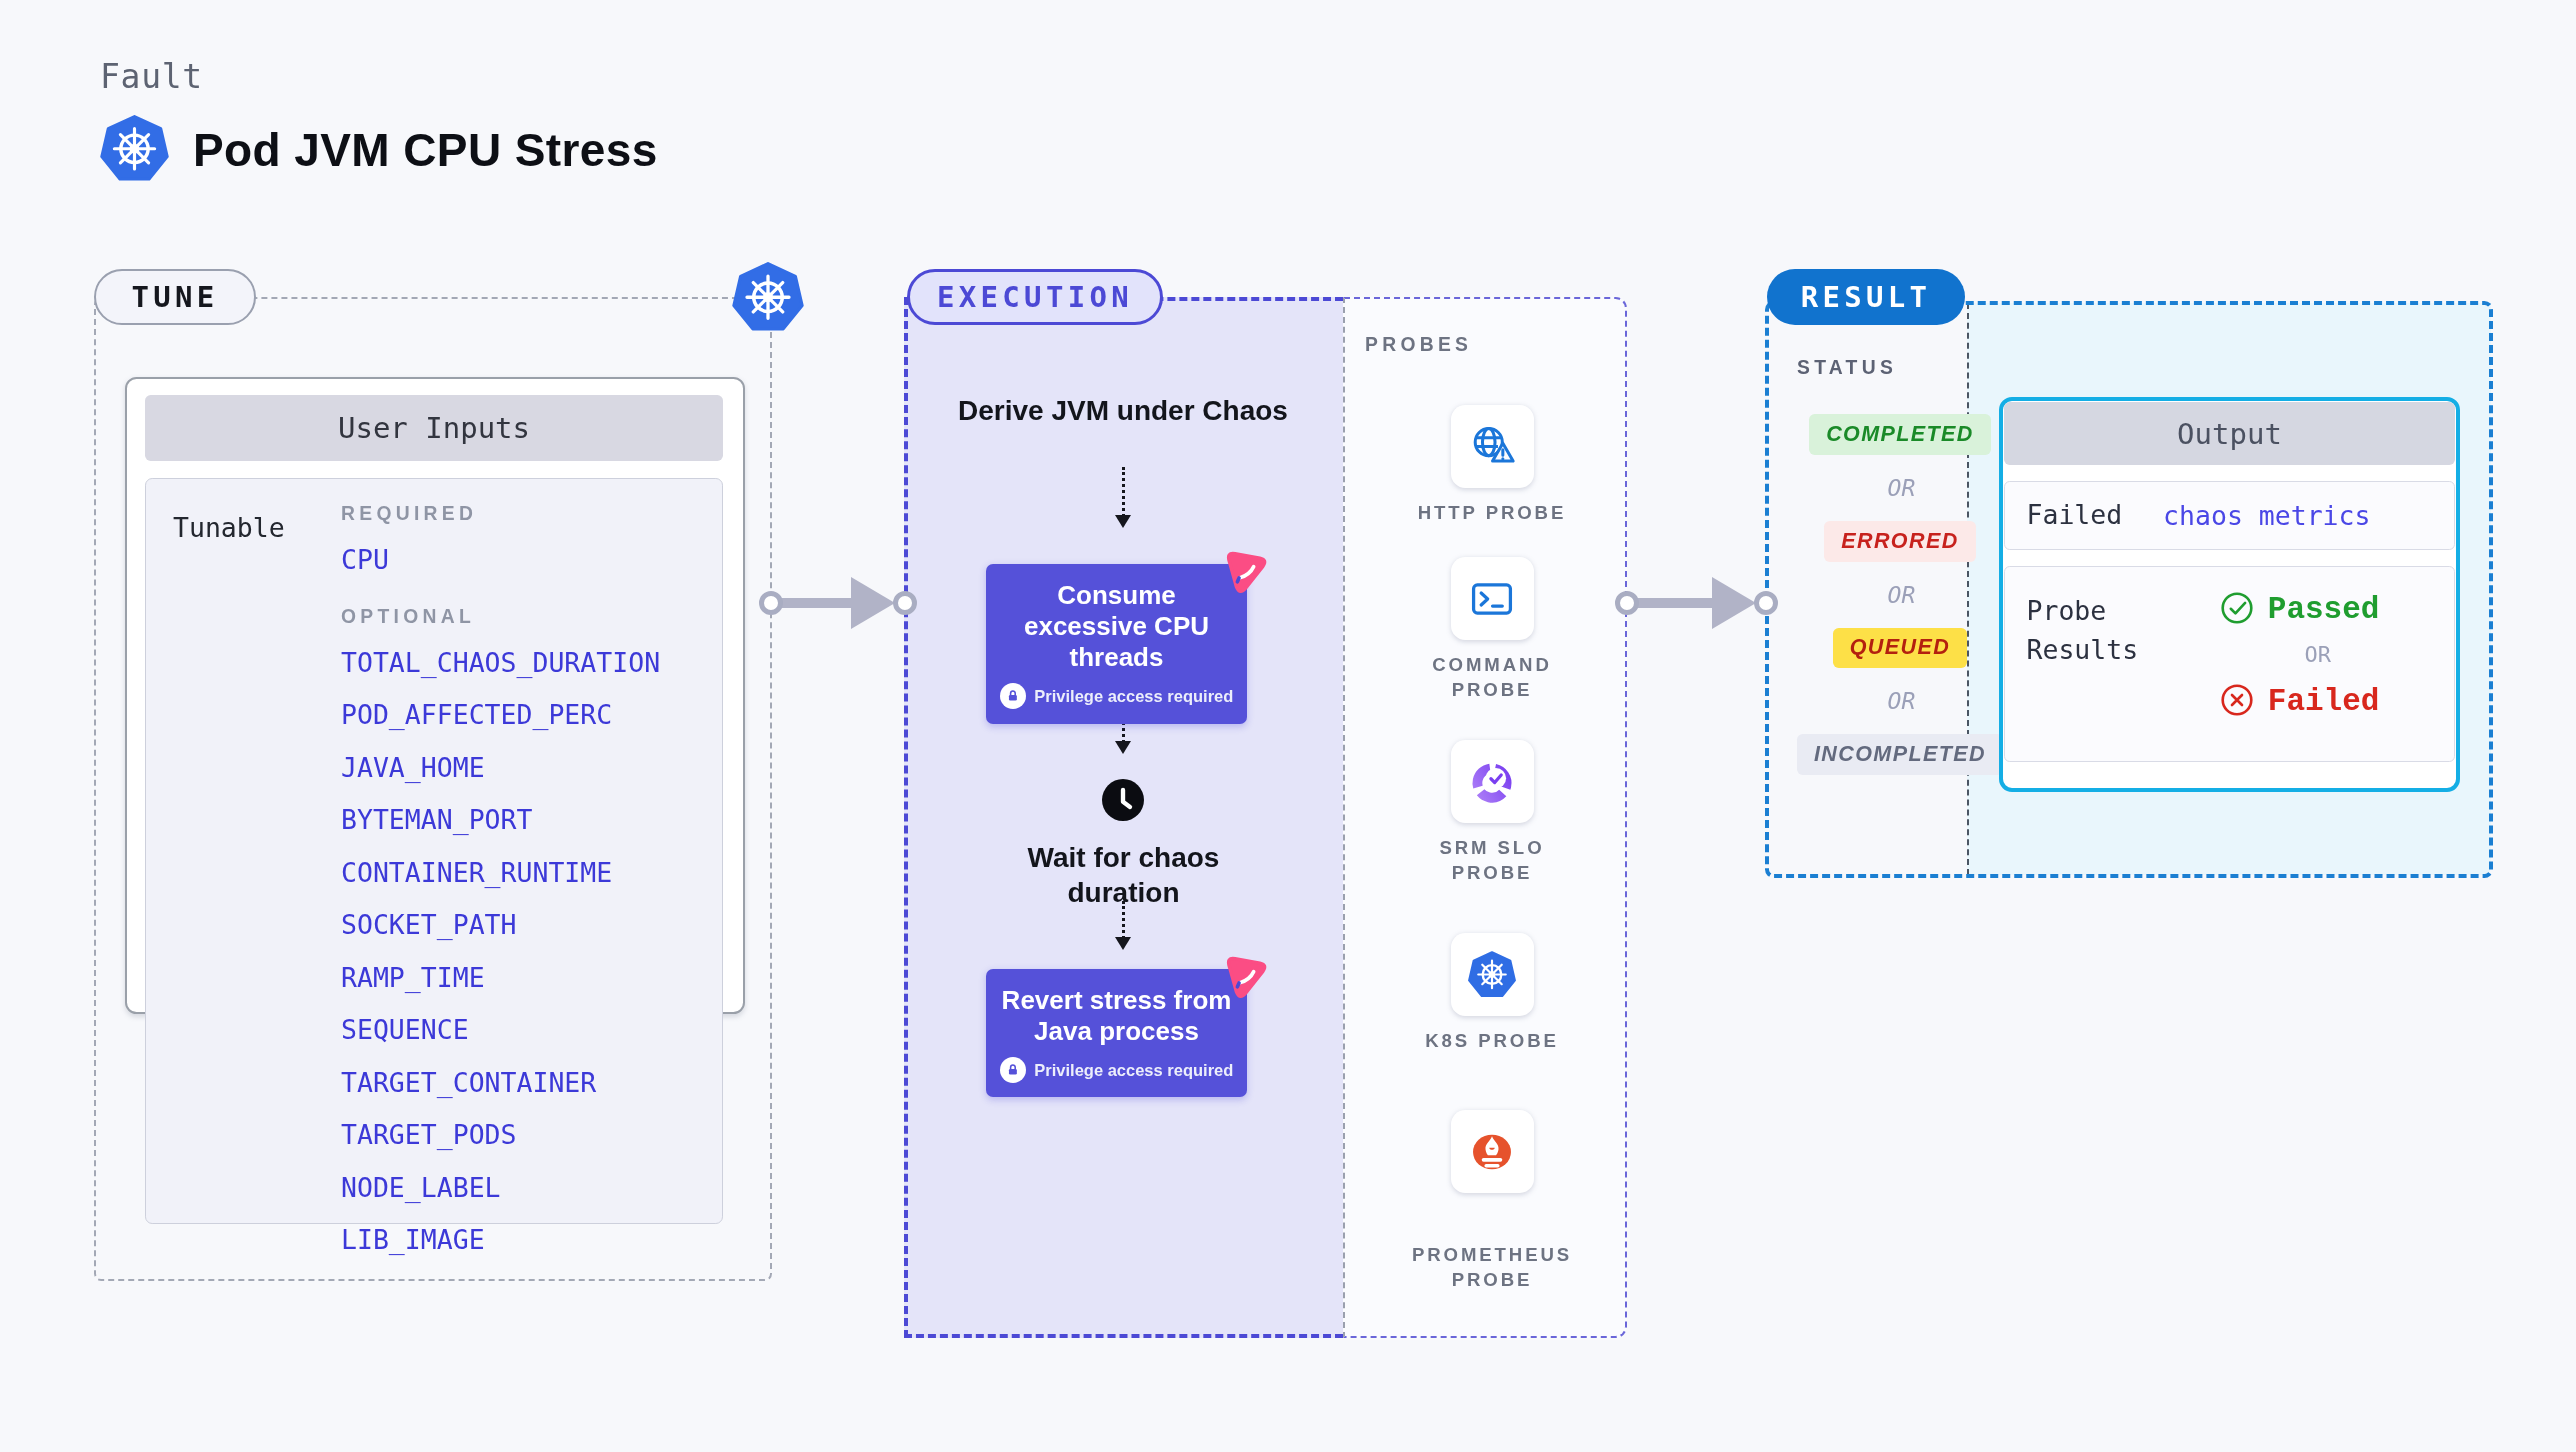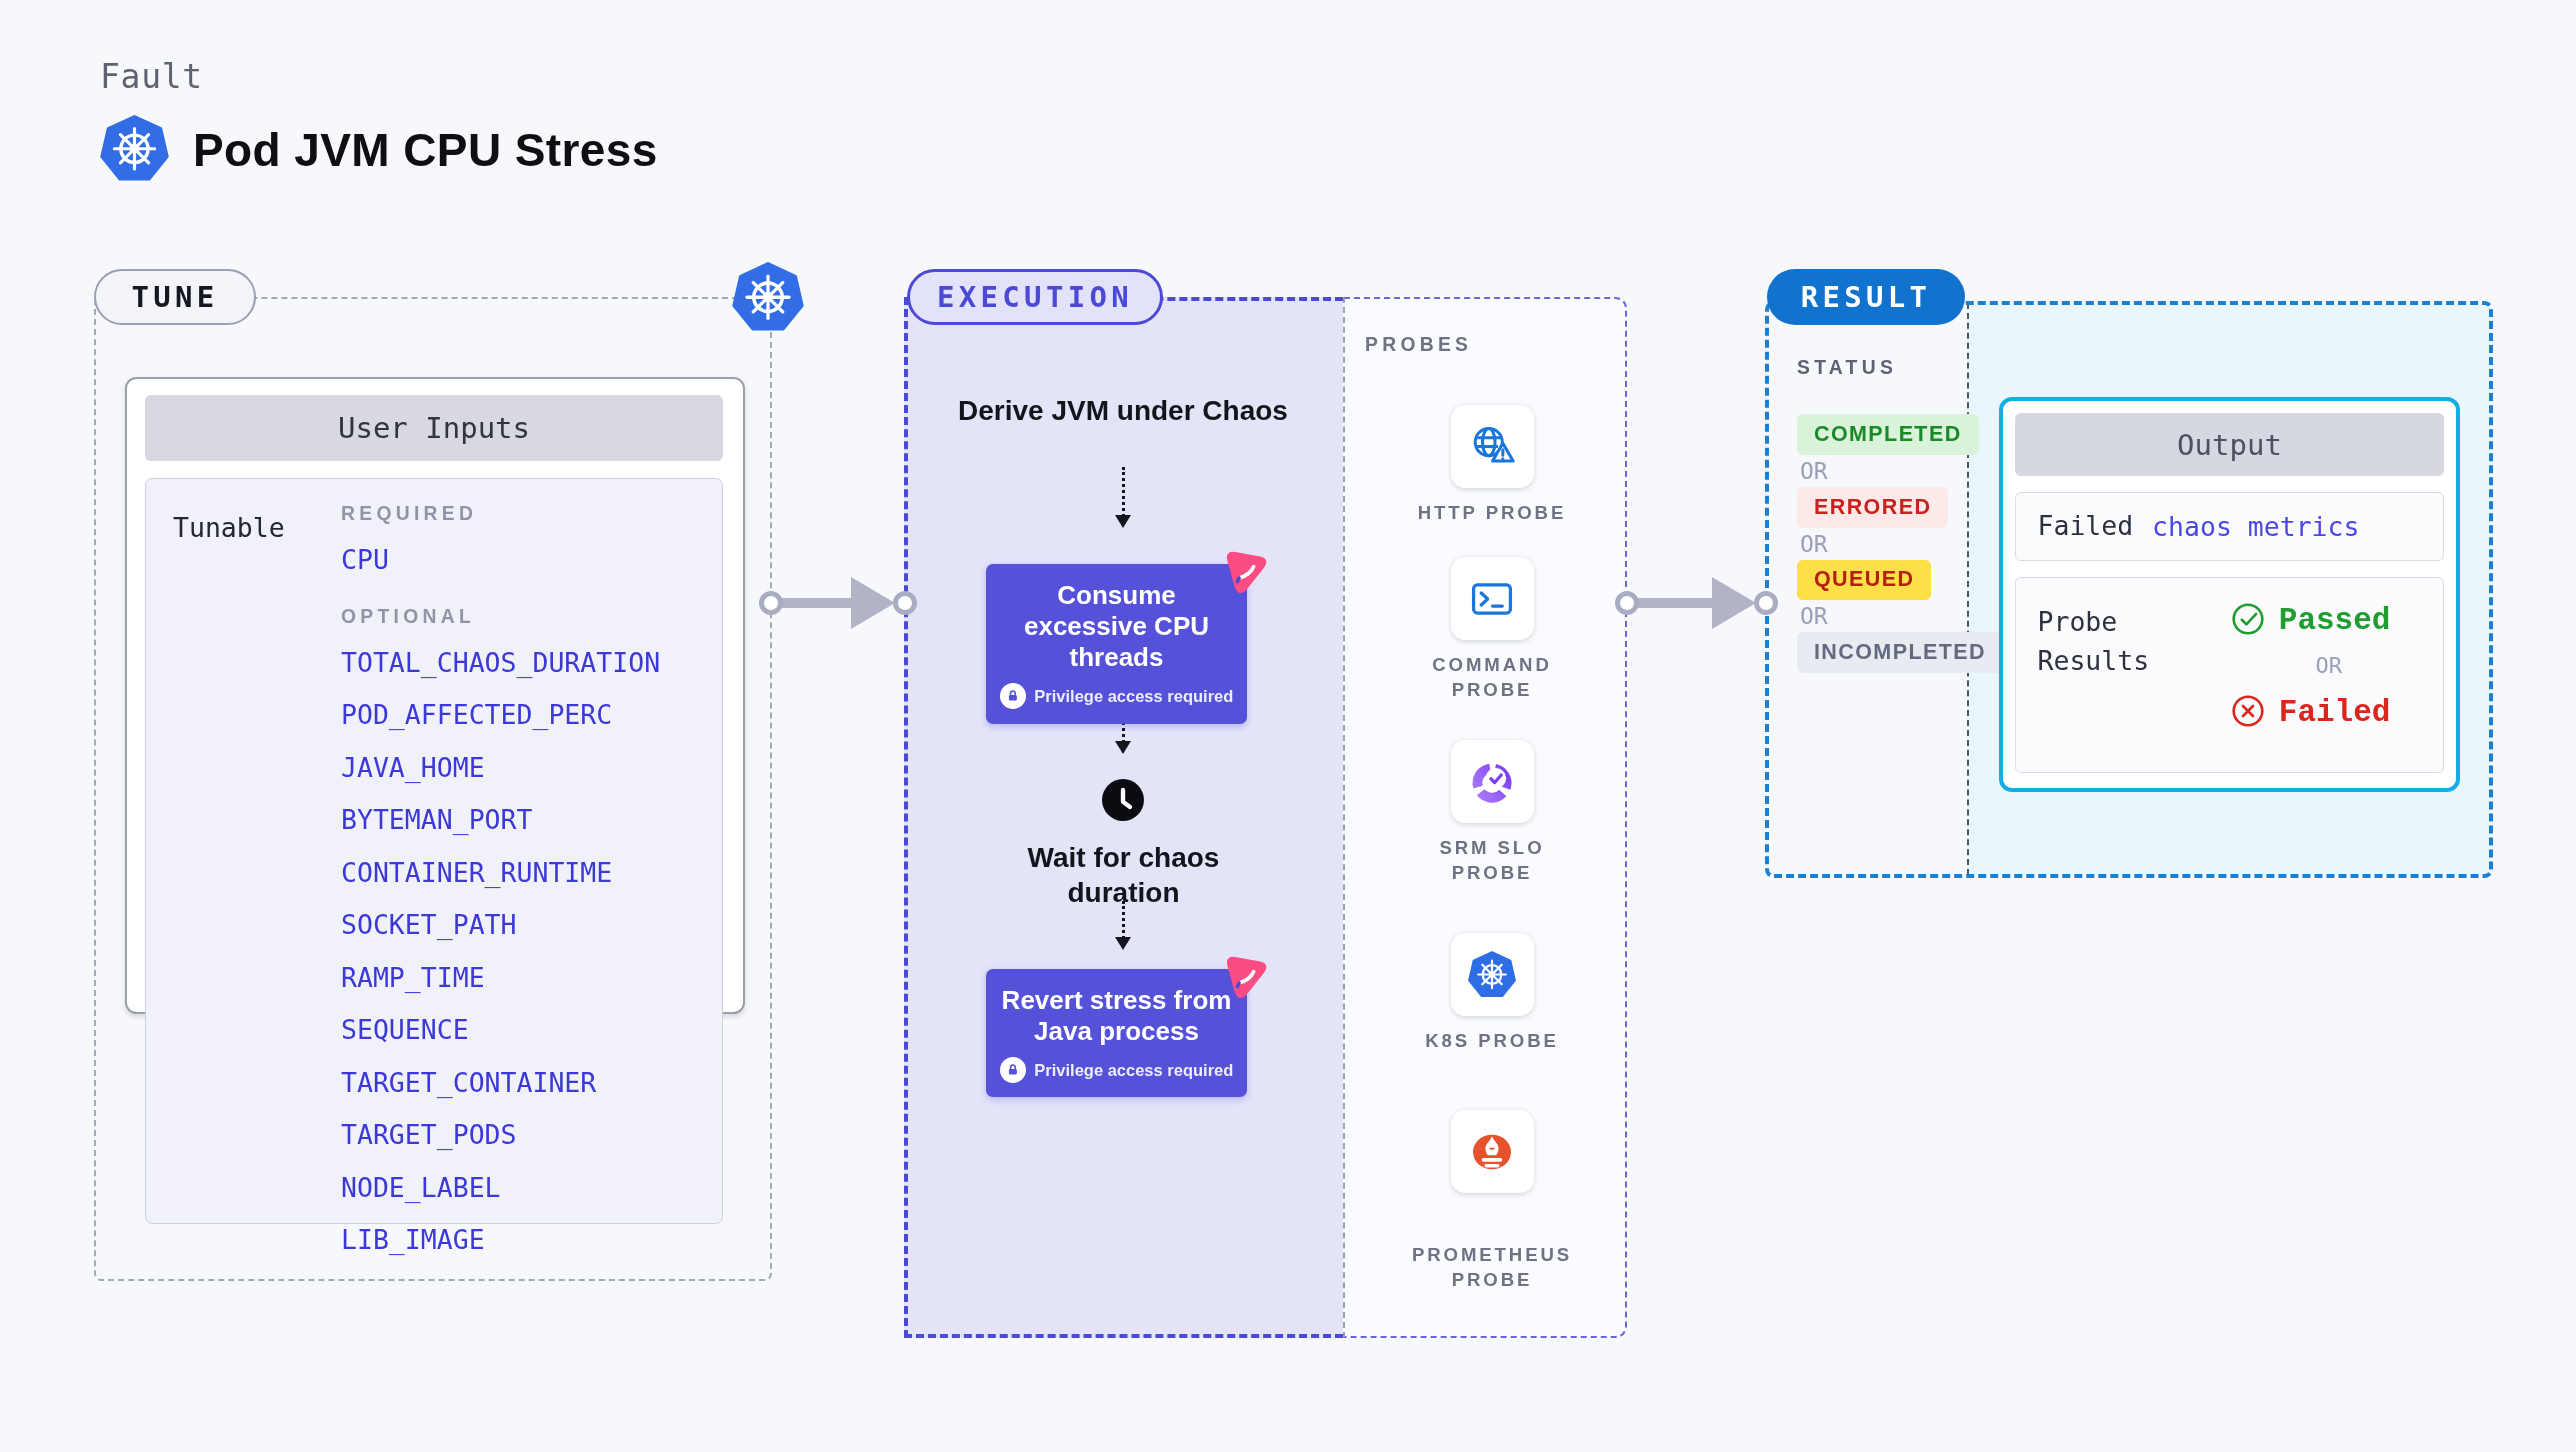--- a/index.html
+++ b/index.html
@@ -88,31 +88,31 @@
               letter-spacing:2.9px;line-height:1.35;}
 
   
   .result-cyan{position:absolute;left:1967px;top:303px;width:524px;height:572px;background:#e9f6fc;
                border-left:2.1px dashed #4b5563;box-sizing:border-box;border-radius:0 0 8.6px 0;}
   .result-box{position:absolute;left:1765px;top:301px;width:728px;height:577px;
               border:4.3px dashed #1b7fd2;border-radius:8.6px;box-sizing:border-box;z-index:8;}
   .status-label{position:absolute;left:1797px;top:357px;font-size:19.3px;font-weight:bold;
                 color:#5c6274;letter-spacing:4.3px;}
   .status-col{position:absolute;left:1797px;top:414px;display:flex;flex-direction:column;
-              align-items:flex-start;gap:3px;}
+              align-items:center;gap:20px;font-style:italic;}
   .status-badge{border-radius:5.7px;padding:7.9px 17px;font-size:21.5px;font-weight:bold;
                 letter-spacing:1.4px;}
   .st-completed{background:#d9f2da;color:#1a8a28;}
   .st-errored{background:#fce9e8;color:#c7221d;}
   .st-queued{background:#fde047;color:#b3200f;}
   .st-incompleted{background:#e9ebf3;color:#636a7e;}
   .or-label{font-family:"DejaVu Sans Mono",monospace;font-size:23px;color:#9ba0b8;margin-left:2.9px;}
 
   .output-card{position:absolute;left:1999px;top:397px;width:461px;height:395px;background:#ffffff;
-               border:4.3px solid #14aee5;border-radius:13px;box-sizing:border-box;padding:12px;z-index:9;}
+               border:4.3px solid #14aee5;border-radius:13px;box-sizing:border-box;padding:1px;z-index:9;}
   .output-header{height:63px;background:#d5d7e1;border-radius:5.7px;display:flex;align-items:center;
                  justify-content:center;font-family:"DejaVu Sans Mono",monospace;font-size:29px;
                  color:#4b5161;}
   .output-row{margin-top:15.8px;border:1.4px solid #d9dbe6;border-radius:5.7px;background:#fbfbfe;
               box-sizing:border-box;display:flex;align-items:center;padding:0 21.5px;}
   .row-metrics{height:69px;}
   .row-probes{height:196px;align-items:flex-start;padding-top:24px;}
   .out-label{font-family:"DejaVu Sans Mono",monospace;font-size:26.5px;color:#2c3140;line-height:1.5;}
   .metrics-value{font-family:"DejaVu Sans Mono",monospace;font-size:26.5px;color:#4a47e6;
                  margin-left:auto;margin-right:62px;text-decoration:none;}

